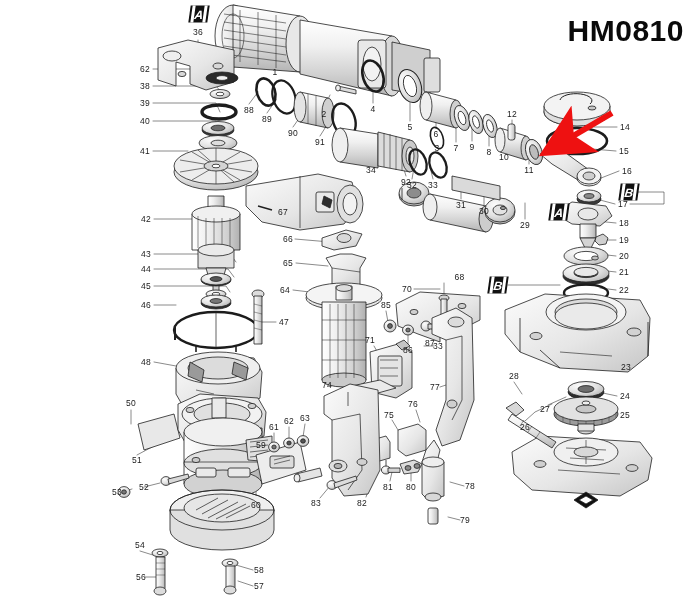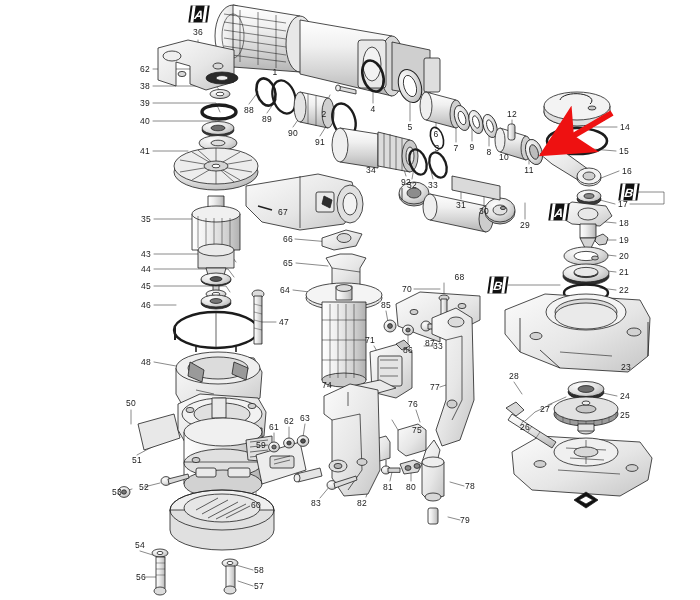--- a/index.html
+++ b/index.html
@@ -760,20 +760,21 @@
         <path d="M586 492 L598 500 L586 508 L574 500 Z" fill="#111111"></path>
         <path d="M586 496 L593 500 L586 504 L579 500 Z" fill="#ffffff"></path>
       </g>
     </g>
 
     <g>
       <line x1="612" y1="113" x2="546" y2="152" stroke="#ee1111" stroke-width="6" stroke-linecap="butt" marker-end="url(#redhead)"></line>
     </g>
   </svg>
 
+  <div id="model-title">HM0810</div>
 
   <div id="callout-layer">
       <div class="callout-num" style="left: 275px; top: 72px;">1</div>
       <div class="callout-num" style="left: 324px; top: 114px;">2</div>
       <div class="callout-num" style="left: 437px; top: 148px;">3</div>
       <div class="callout-num" style="left: 373px; top: 109px;">4</div>
       <div class="callout-num" style="left: 410px; top: 127px;">5</div>
       <div class="callout-num" style="left: 436px; top: 134px;">6</div>
       <div class="callout-num" style="left: 456px; top: 148px;">7</div>
       <div class="callout-num" style="left: 489px; top: 152px;">8</div>
@@ -801,21 +802,21 @@
       <div class="callout-num" style="left: 461px; top: 205px;">31</div>
       <div class="callout-num" style="left: 412px; top: 185px;">32</div>
       <div class="callout-num" style="left: 433px; top: 185px;">33</div>
       <div class="callout-num" style="left: 371px; top: 170px;">34</div>
       <div class="callout-num" style="left: 198px; top: 32px;">36</div>
       <div class="callout-num" style="left: 145px; top: 69px;">62</div>
       <div class="callout-num" style="left: 145px; top: 86px;">38</div>
       <div class="callout-num" style="left: 145px; top: 103px;">39</div>
       <div class="callout-num" style="left: 145px; top: 121px;">40</div>
       <div class="callout-num" style="left: 145px; top: 151px;">41</div>
-      <div class="callout-num" style="left: 146px; top: 219px;">35</div>
+      <div class="callout-num" style="left: 146px; top: 219px;">42</div>
       <div class="callout-num" style="left: 146px; top: 254px;">43</div>
       <div class="callout-num" style="left: 146px; top: 269px;">44</div>
       <div class="callout-num" style="left: 146px; top: 286px;">45</div>
       <div class="callout-num" style="left: 146px; top: 305px;">46</div>
       <div class="callout-num" style="left: 284px; top: 322px;">47</div>
       <div class="callout-num" style="left: 146px; top: 362px;">48</div>
       <div class="callout-num" style="left: 131px; top: 403px;">50</div>
       <div class="callout-num" style="left: 137px; top: 460px;">51</div>
       <div class="callout-num" style="left: 144px; top: 487px;">52</div>
       <div class="callout-num" style="left: 117px; top: 492px;">53</div>
@@ -830,21 +831,21 @@
       <div class="callout-num" style="left: 305px; top: 418px;">63</div>
       <div class="callout-num" style="left: 285px; top: 290px;">64</div>
       <div class="callout-num" style="left: 288px; top: 263px;">65</div>
       <div class="callout-num" style="left: 288px; top: 239px;">66</div>
       <div class="callout-num" style="left: 283px; top: 212px;">67</div>
       <div class="callout-num" style="left: 444px; top: 277px; padding-left: 31px;">68</div>
       <div class="callout-num" style="left: 407px; top: 289px;">70</div>
       <div class="callout-num" style="left: 370px; top: 340px;">71</div>
       <div class="callout-num" style="left: 438px; top: 346px;">33</div>
       <div class="callout-num" style="left: 327px; top: 385px;">74</div>
-      <div class="callout-num" style="left: 389px; top: 430px; margin-left: 28px;">75</div>
+      <div class="callout-num" style="left: 389px; top: 415px;">75</div>
       <div class="callout-num" style="left: 413px; top: 404px;">76</div>
       <div class="callout-num" style="left: 435px; top: 387px;">77</div>
       <div class="callout-num" style="left: 470px; top: 486px;">78</div>
       <div class="callout-num" style="left: 465px; top: 520px;">79</div>
       <div class="callout-num" style="left: 411px; top: 487px;">80</div>
       <div class="callout-num" style="left: 388px; top: 487px;">81</div>
       <div class="callout-num" style="left: 362px; top: 503px;">82</div>
       <div class="callout-num" style="left: 316px; top: 503px;">83</div>
       <div class="callout-num" style="left: 386px; top: 305px;">85</div>
       <div class="callout-num" style="left: 408px; top: 350px; text-align: center;">86</div>

